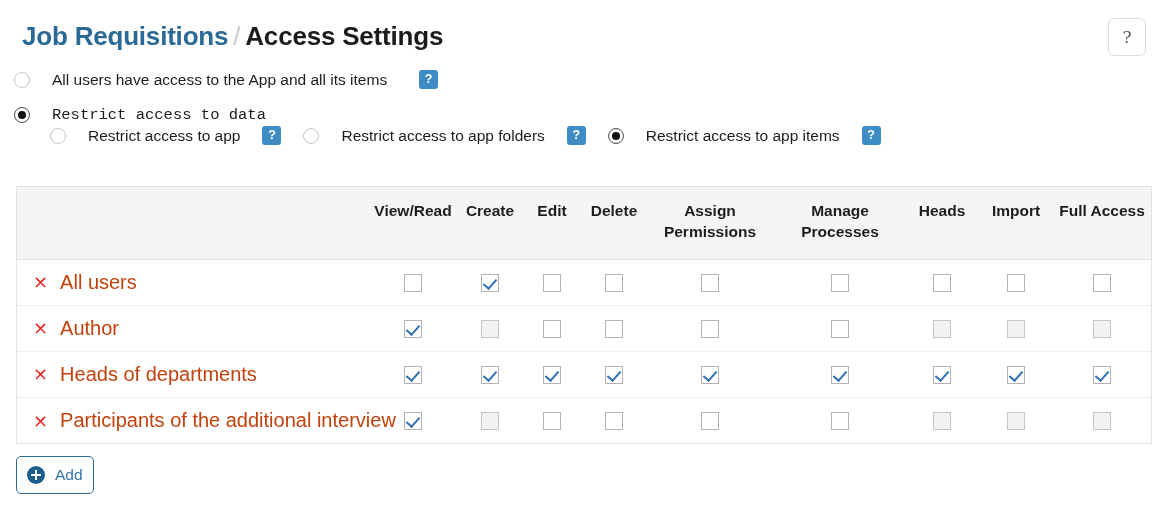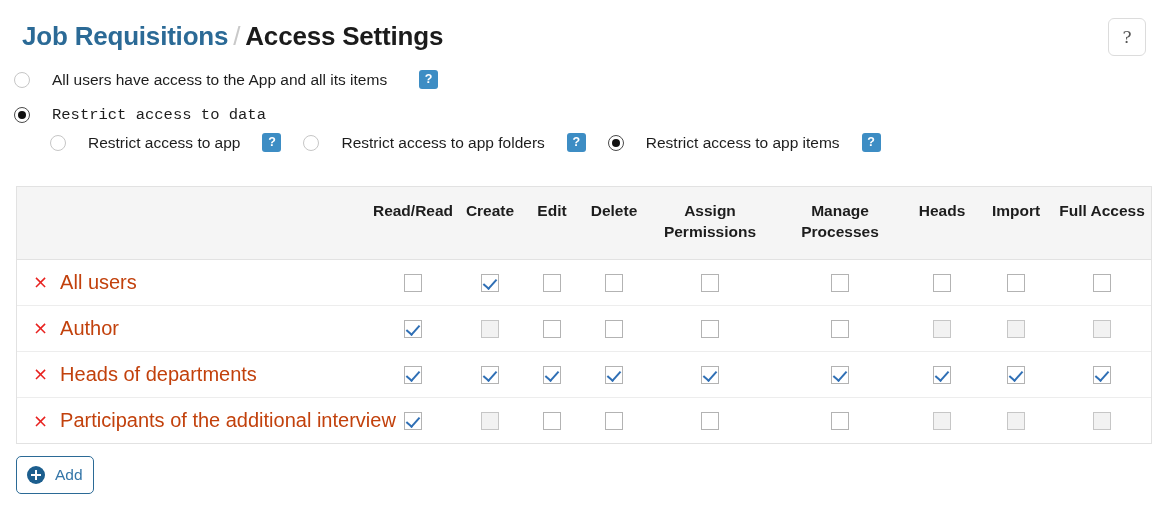--- a/index.html
+++ b/index.html
@@ -40,21 +40,21 @@
     line-height: 1;
   }
 
   
   .radio-row {
     position: absolute; display: flex; align-items: center;
     white-space: nowrap;
   }
   .radio-row.r1 { left: 14px; top: 70px; }
   .radio-row.r2 { left: 14px; top: 106px; font-family: Liberation Mono, monospace; }
-  .radio-row.r3 { left: 50px; top: 133px; }
+  .radio-row.r3 { left: 50px; top: 126px; }
 
   .radio {
     width: 16px; height: 16px; border-radius: 50%;
     border: 1px solid #c6c6c6; background: #ffffff;
     display: inline-flex; align-items: center; justify-content: center;
     flex: 0 0 auto; cursor: pointer;
   }
   .radio.checked { border-color: #4a4a4a; }
   .radio.checked::after {
     content: ""; width: 8px; height: 8px; border-radius: 50%;
@@ -197,21 +197,21 @@
         <col style="width:62px">
         <col style="width:130px">
         <col style="width:130px">
         <col style="width:74px">
         <col style="width:74px">
         <col style="width:98px">
       </colgroup>
       <thead>
         <tr>
           <th class="name-col"></th>
-          <th>Read/Read</th>
+          <th>View/Read</th>
           <th>Create</th>
           <th>Edit</th>
           <th>Delete</th>
           <th>Assign Permissions</th>
           <th>Manage Processes</th>
           <th>Heads</th>
           <th>Import</th>
           <th>Full Access</th>
         </tr>
       </thead>

